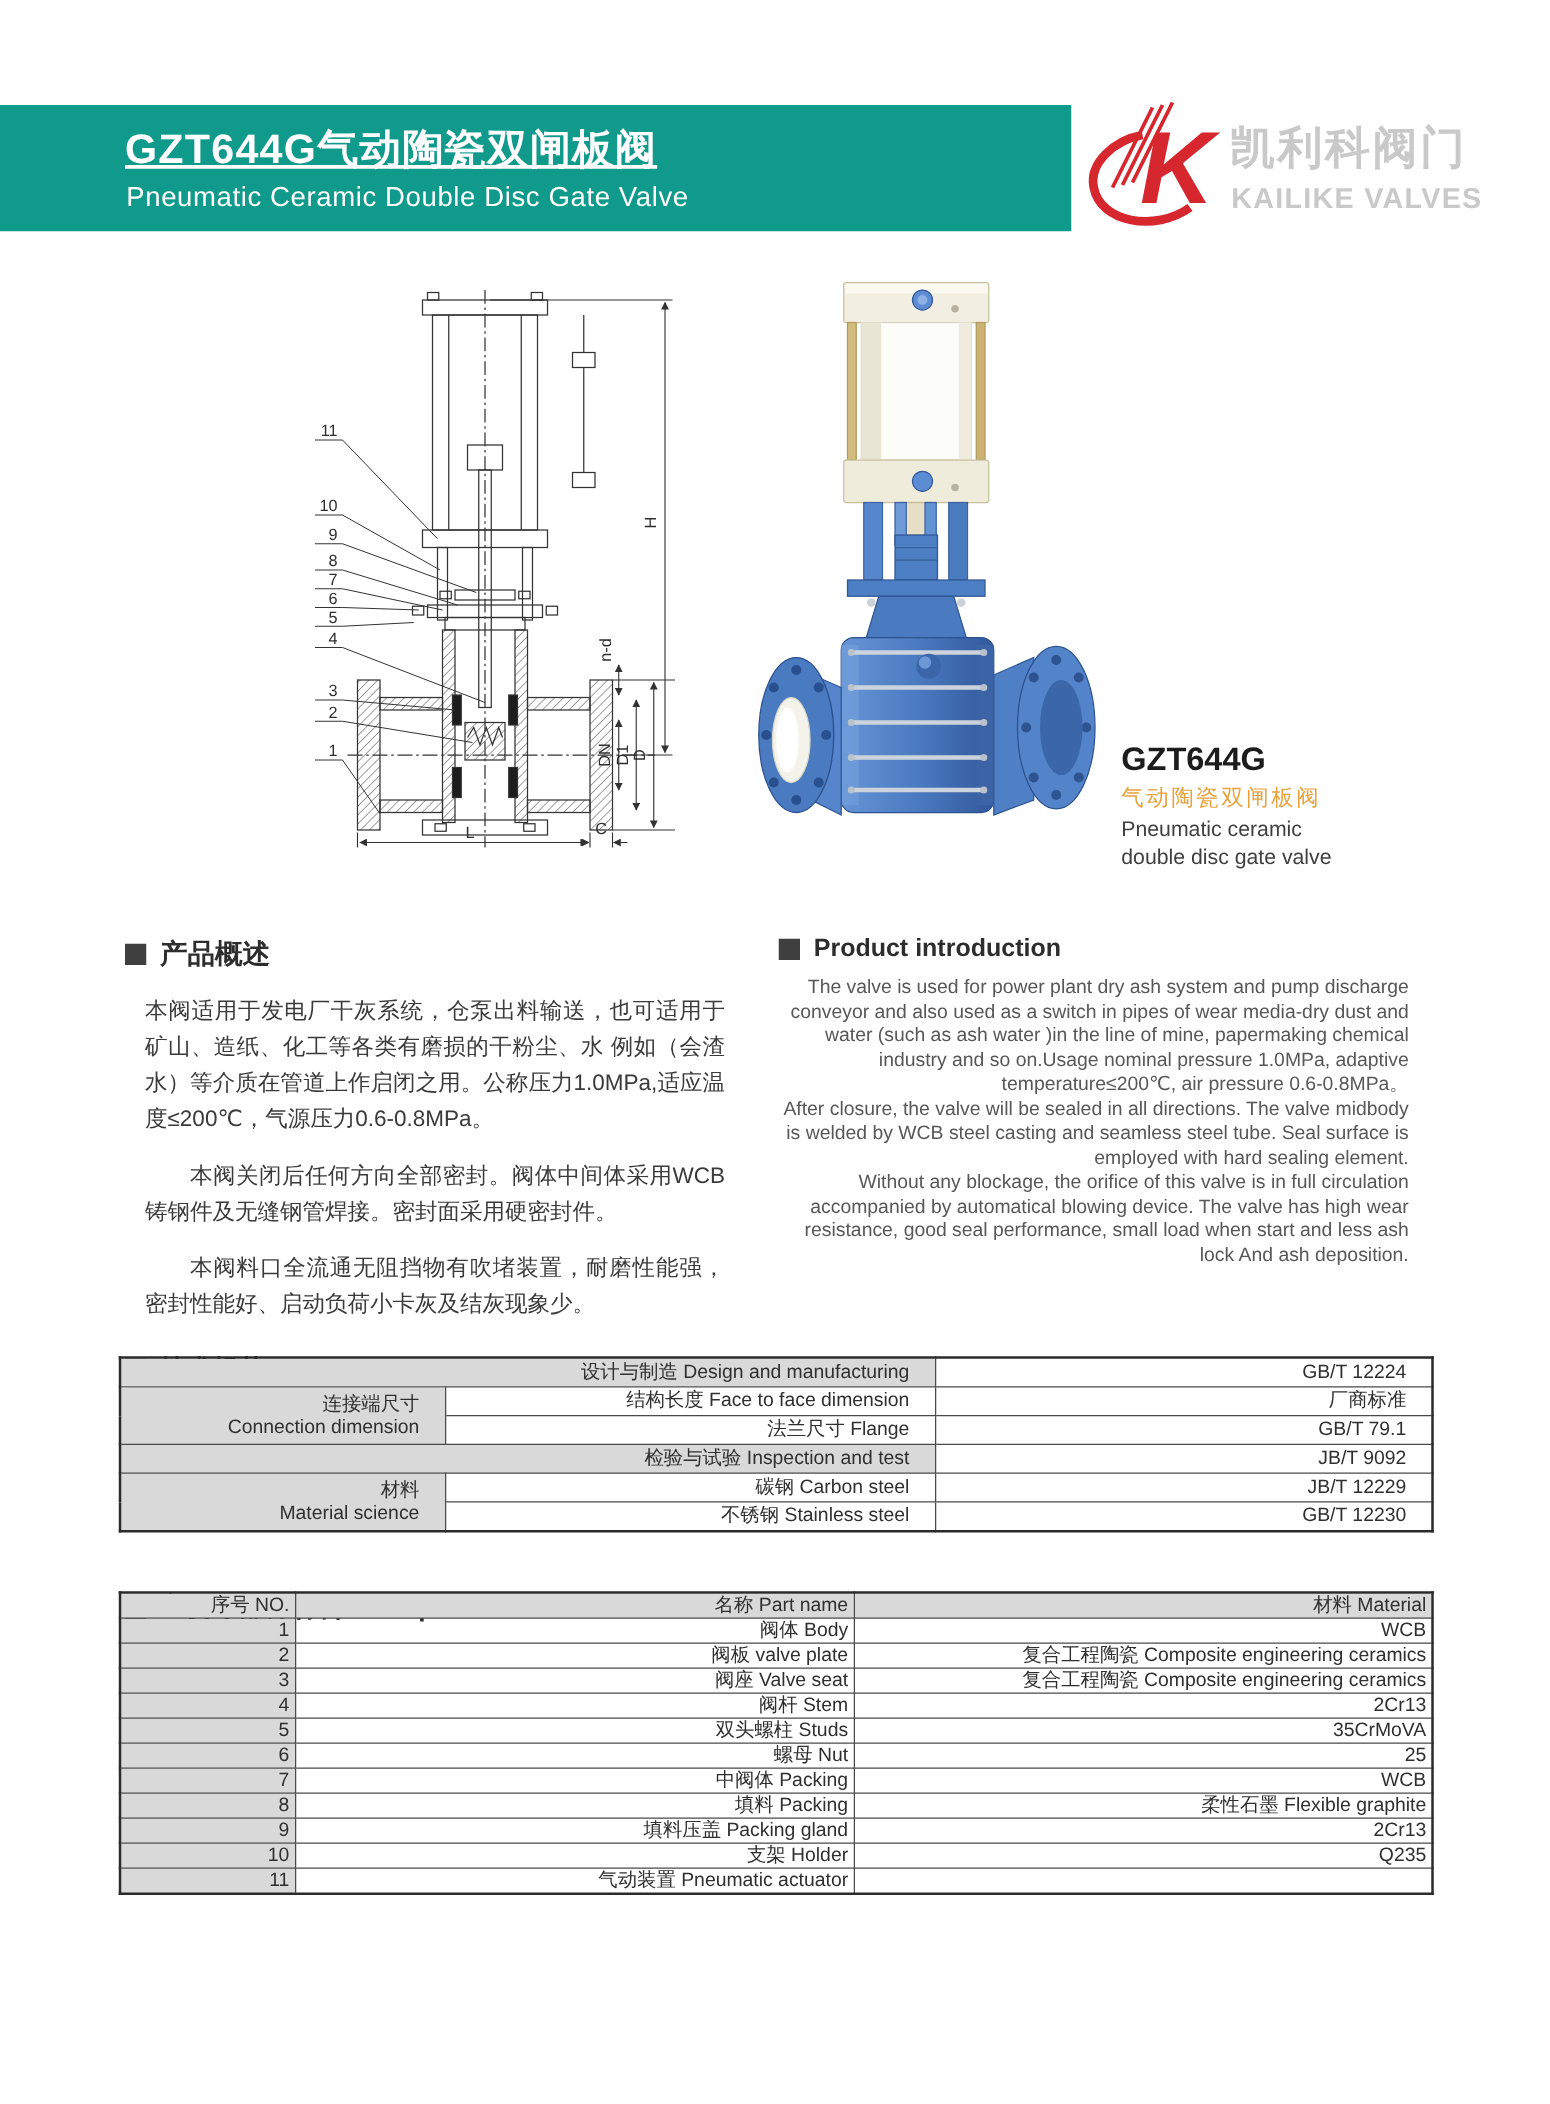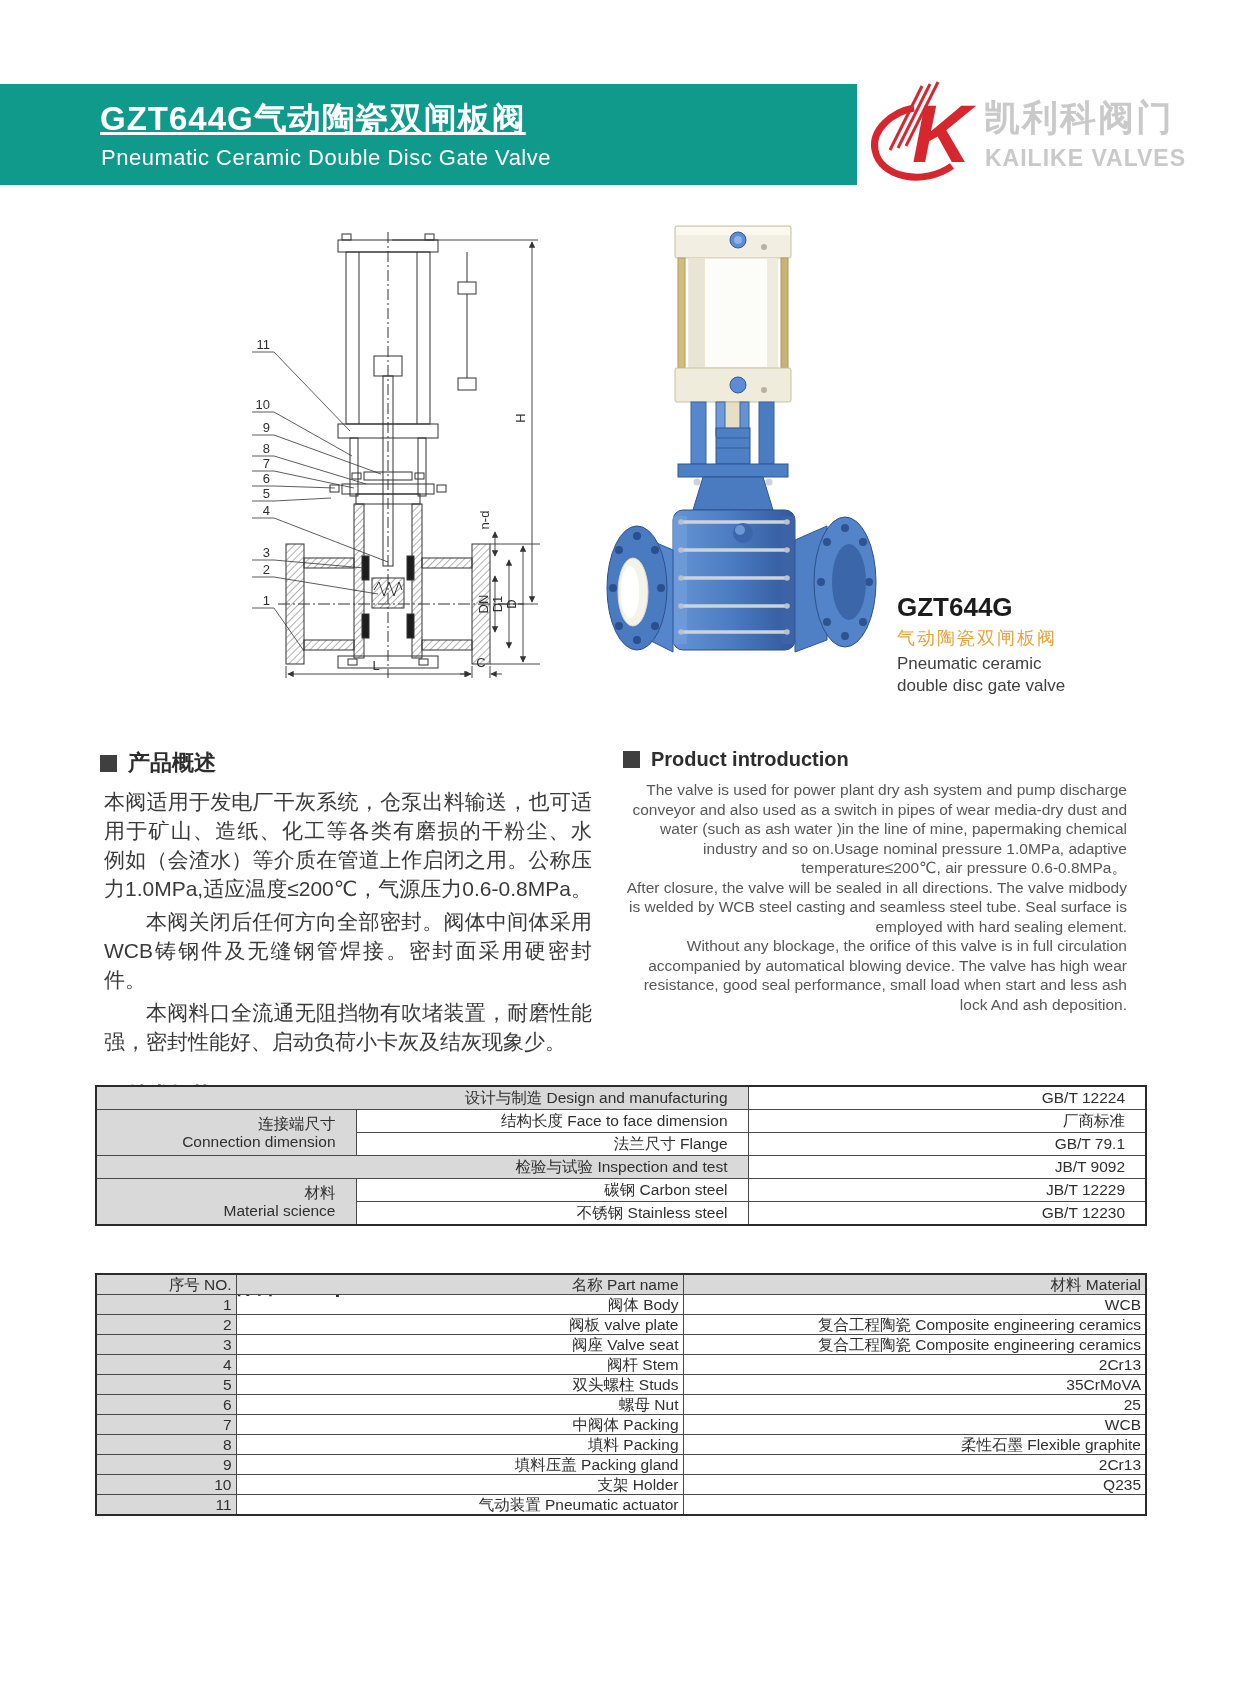--- a/index.html
+++ b/index.html
@@ -21,21 +21,21 @@
   .caption .en    { font-size:17px; color:#3f3f3f; line-height:1.3; margin-top:3px; }
 
   
   .sec-head { font-weight:bold; color:#2d2d2d; display:flex; align-items:center;margin-top:29px; }
   .sec-head .sq { display:inline-block; width:17px; height:17px; background:#3f3f3f; margin-right:11px; flex:0 0 auto; }
 
   
   .sec-overview { position:absolute; left:100px; top:719px; width:496px; }
   .sec-overview .sec-head { font-size:22px; }
   .zh-text { margin-top:9px; }
-  .zh-text p { margin:4px; font-size:21px; color:#3a3a3a; line-height:29px; text-align:justify; }
+  .zh-text p { margin:16px; font-size:18px; color:#3a3a3a; line-height:29px; text-align:justify; }
   .zh-text p.indent { text-indent:2em; }
 
   .sec-intro { position:absolute; left:623px; top:719px; width:504px;text-align:right; }
   .sec-intro .sec-head { font-size:20px; }
   .en-text { margin-top:9px; }
   .en-text p { margin:0; font-size:15.5px; color:#575757; line-height:19.5px; }
 
   
   .tbl-head-spec  { position:absolute; left:100px; top:1052px; font-size:21px; }
   .tbl-head-parts { position:absolute; left:100px; top:1243px; font-size:21px; }

